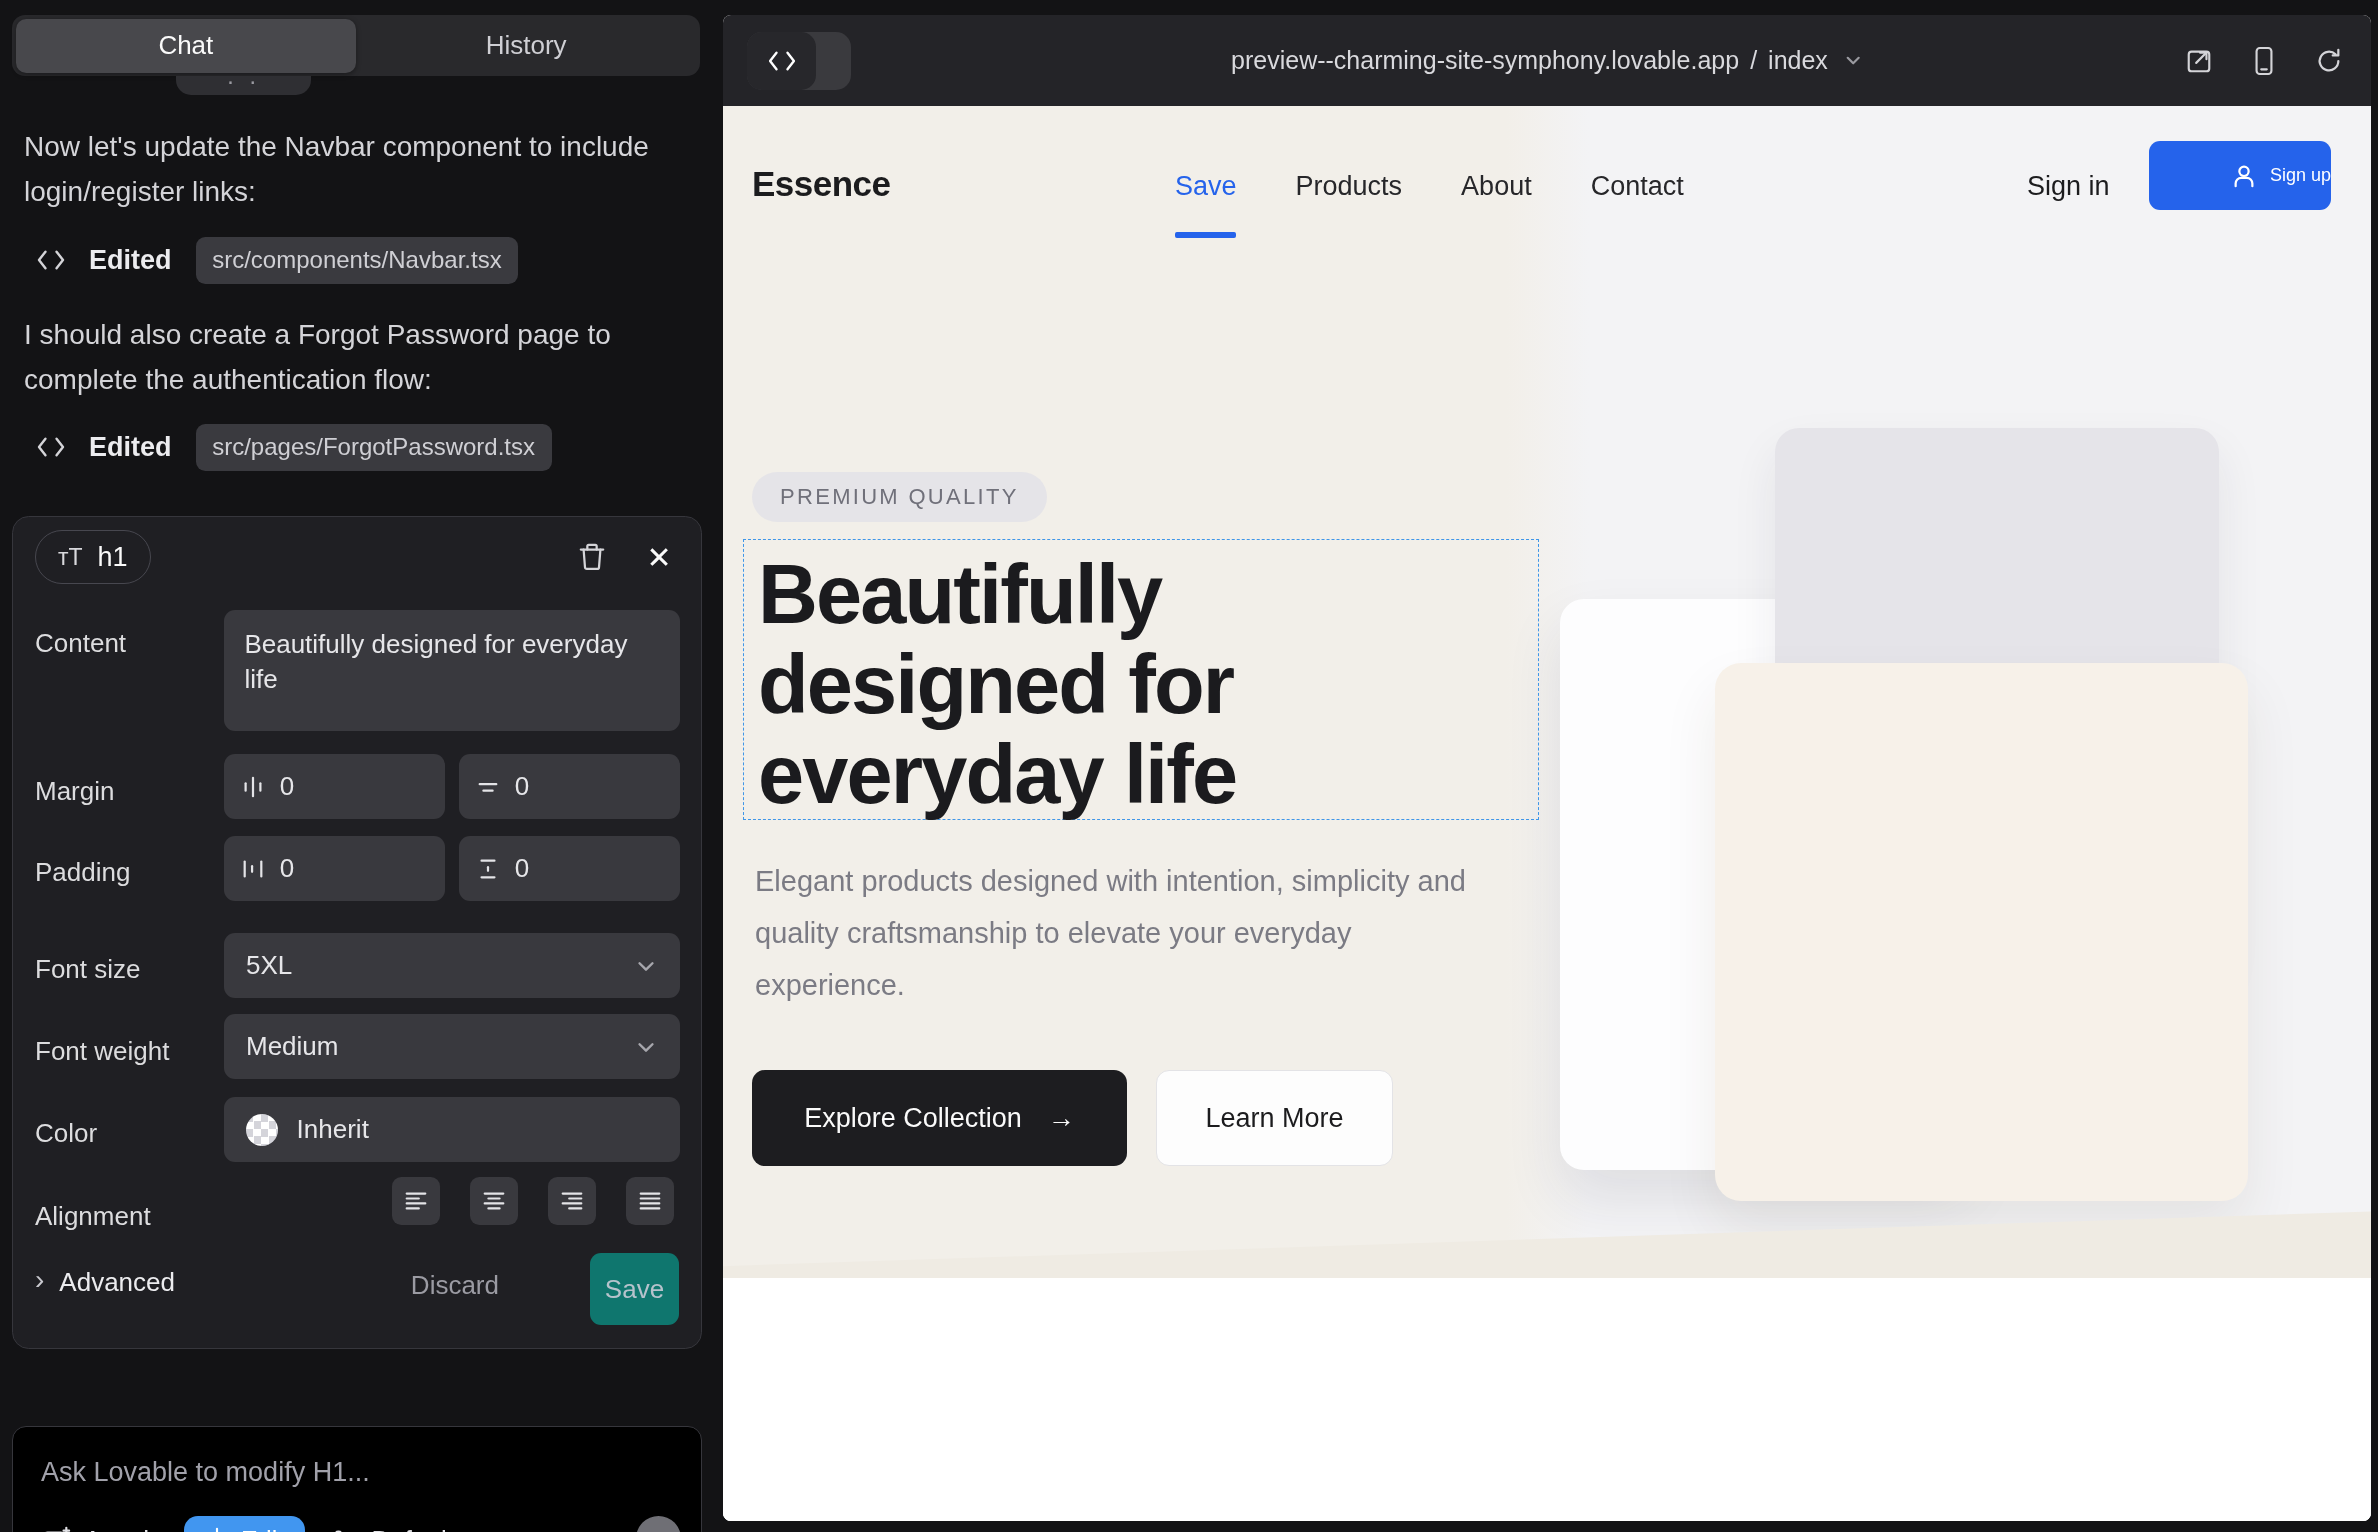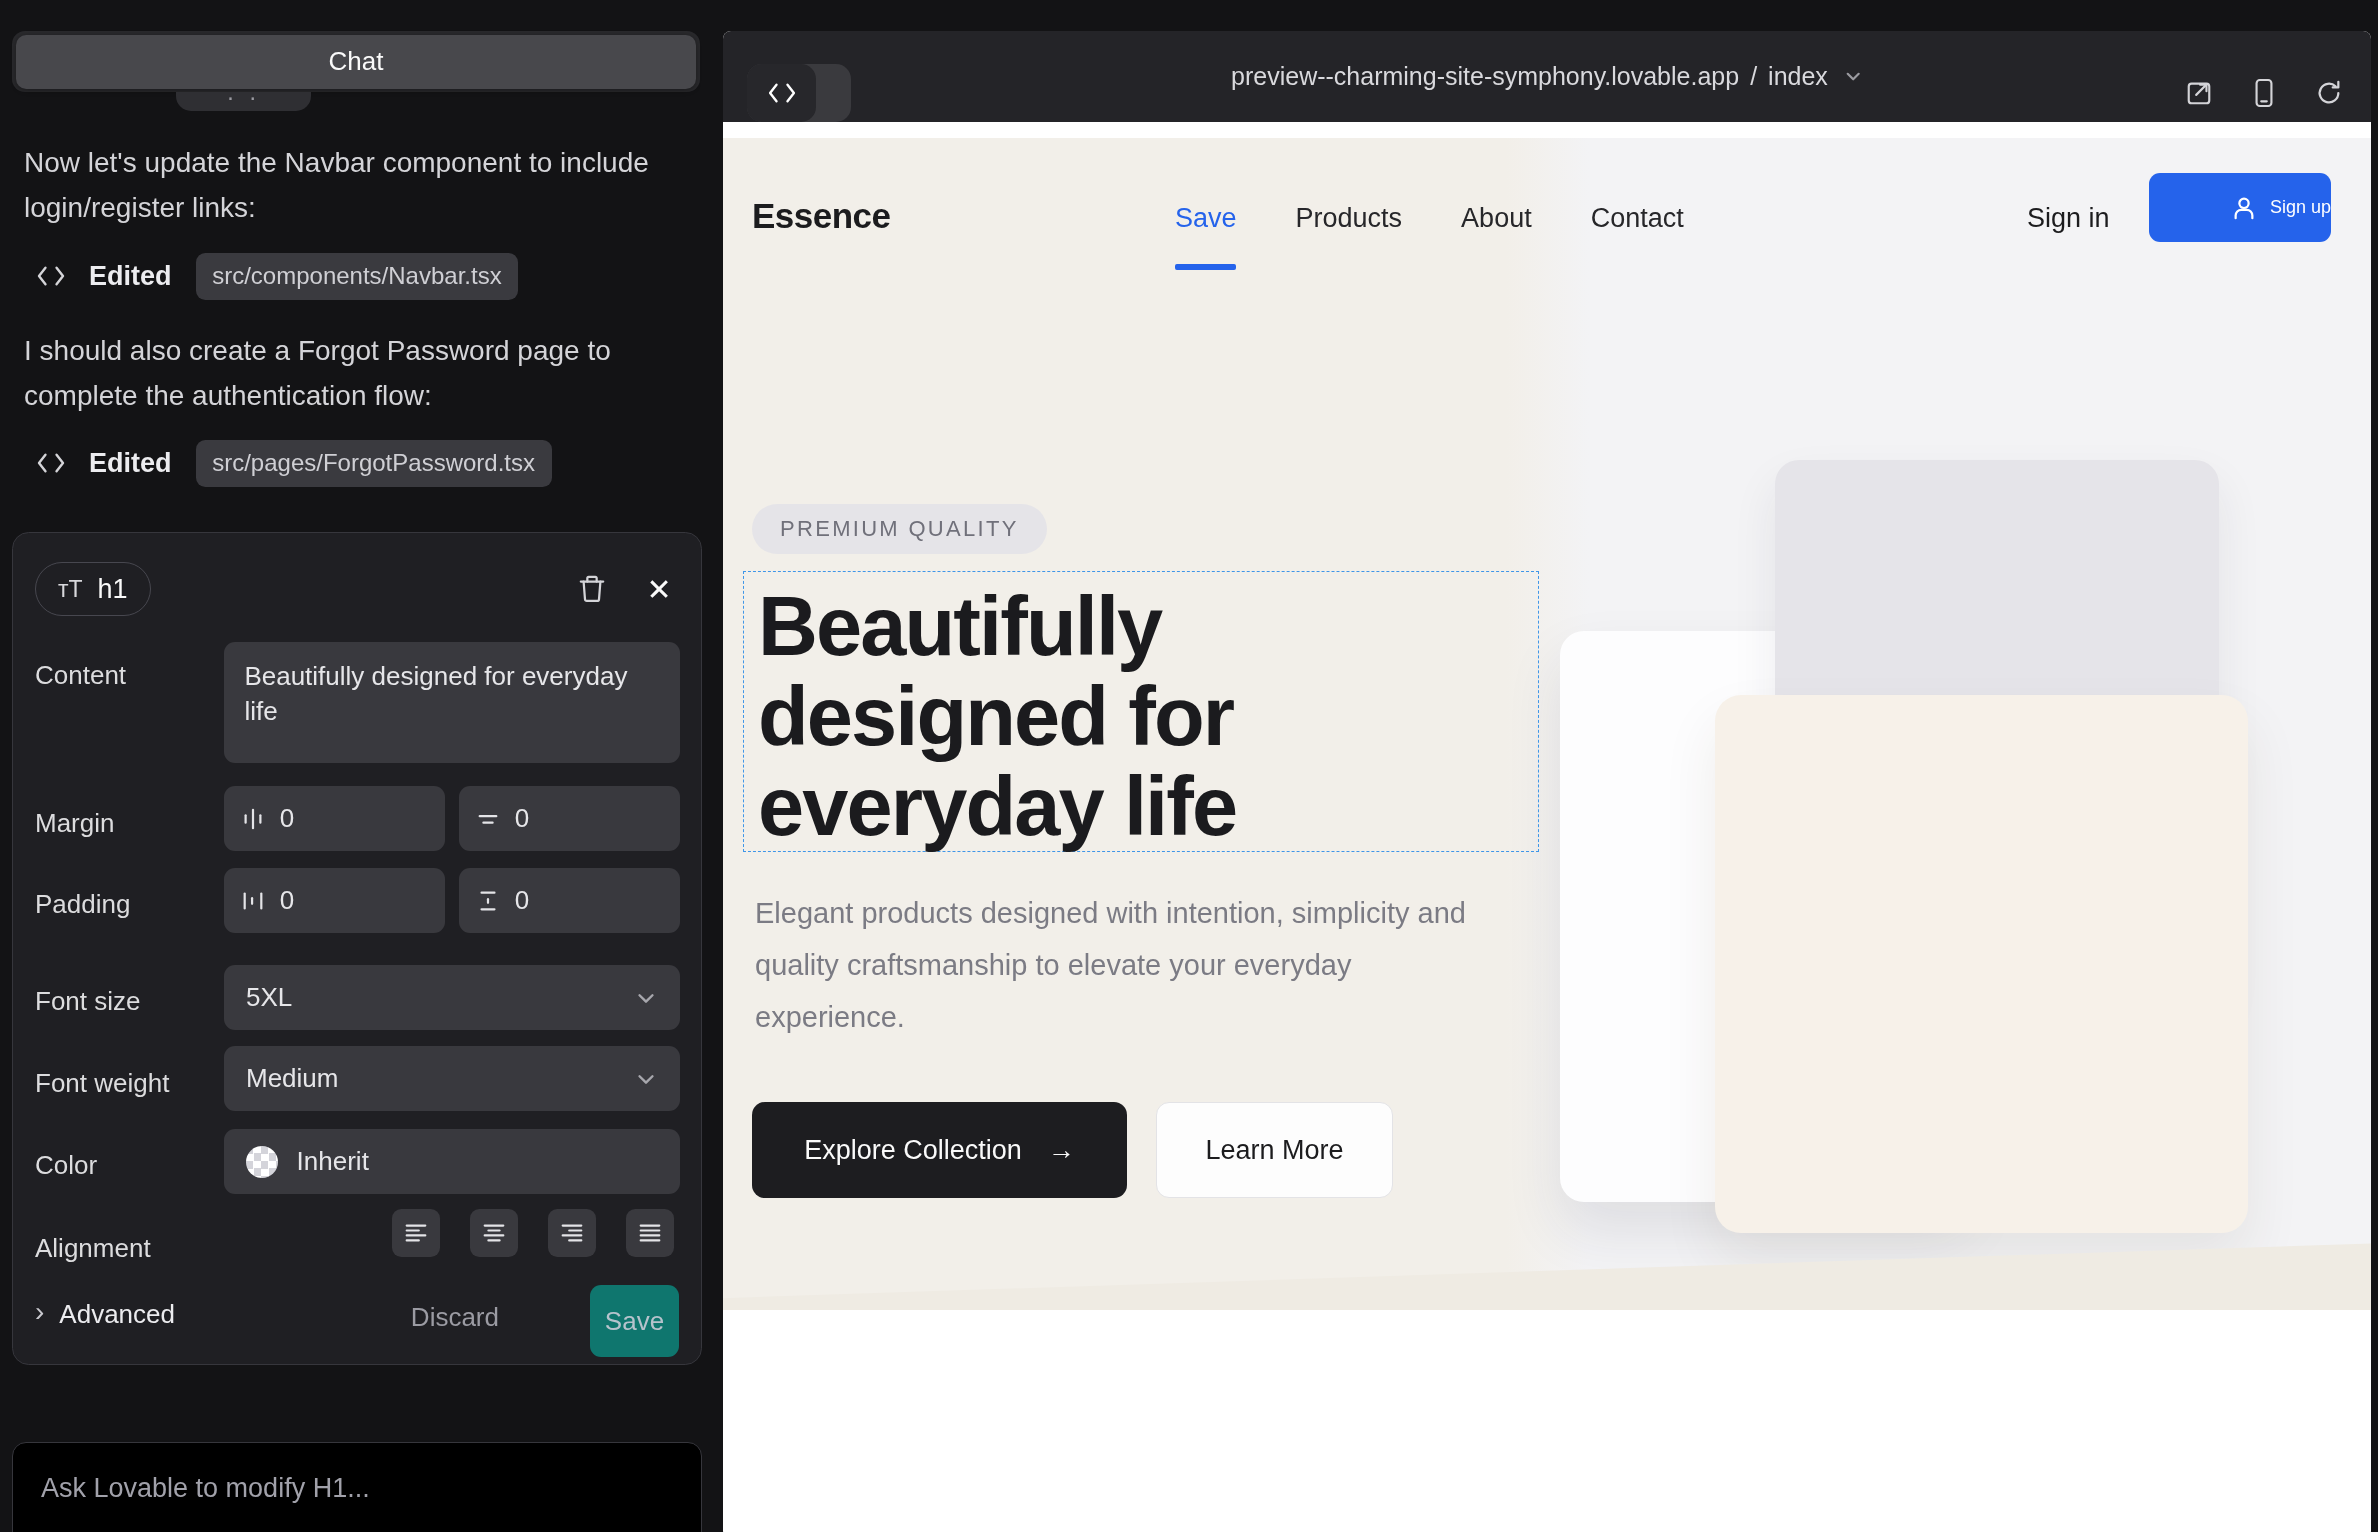--- a/index.html
+++ b/index.html
@@ -1,19 +1,19 @@
 <!DOCTYPE html>
 <html style="font-size:15px"><head>
 <meta charset="utf-8">
 <style>
   * { margin:0; padding:0; box-sizing:border-box; }
   html,body { width:2378px; height:1532px; }
   body { font-family:"Liberation Sans","DejaVu Sans",sans-serif; background:#131315; overflow:hidden; }
   .stage { position:relative; width:2378px; height:1532px; background:#131315; }
-  .abs { position:absolute;margin-top:16px; }
+  .abs { position:absolute; }
 
   
   .tabs { left:12px; top:15px; width:688px; height:61px; background:#29292c; border-radius:13px; display:flex; align-items:center; padding:3.7px; }
   .tab { flex:1; height:54px; display:flex; align-items:center; justify-content:center; font-size:26px; color:#cfcfd4; border-radius:10.2px; cursor:pointer; }
   .tab.active { background:#48484c; color:#fafafa; box-shadow:0 1.9px 5.6px rgba(0,0,0,.35); }
   .peek-pill { left:176px; top:76px; width:135px; height:18.6px; background:#2f2f33; border-radius:0 0 15px 15px; color:#9a9aa1; font-size:24px; line-height:9.3px; text-align:center; letter-spacing:3.7px; overflow:hidden; }
   .msg { left:24px; width:631px; font-size:28px; line-height:45px; color:#d4d4d8; }
   .edited-row { left:37px; display:flex; align-items:center; gap:24px; }
   .edited-row .code-ic { color:#d4d4d8; width:28px; height:24px; flex:0 0 auto; }
   .edited-label { font-size:27px; font-weight:700; color:#ececef; }
@@ -90,20 +90,21 @@
 
   svg { display:block; }
 </style>
 </head>
 <body>
 
 <div class="stage">
 
   <div class="abs tabs">
     <div class="tab active">Chat</div>
+    <div class="tab">History</div>
   </div>
 
   <div class="abs peek-pill">· ·</div>
 
   <div class="abs msg" style="top:124px;">Now let's update the Navbar component to include login/register links:</div>
 
   <div class="abs edited-row" style="top:237px;">
     <span class="code-ic">
       <svg width="28" height="24" viewBox="0 0 30 26" fill="none" stroke="currentColor" stroke-width="2.6" stroke-linecap="round" stroke-linejoin="round">
           <polyline points="9,4 2,13 9,22"></polyline>

